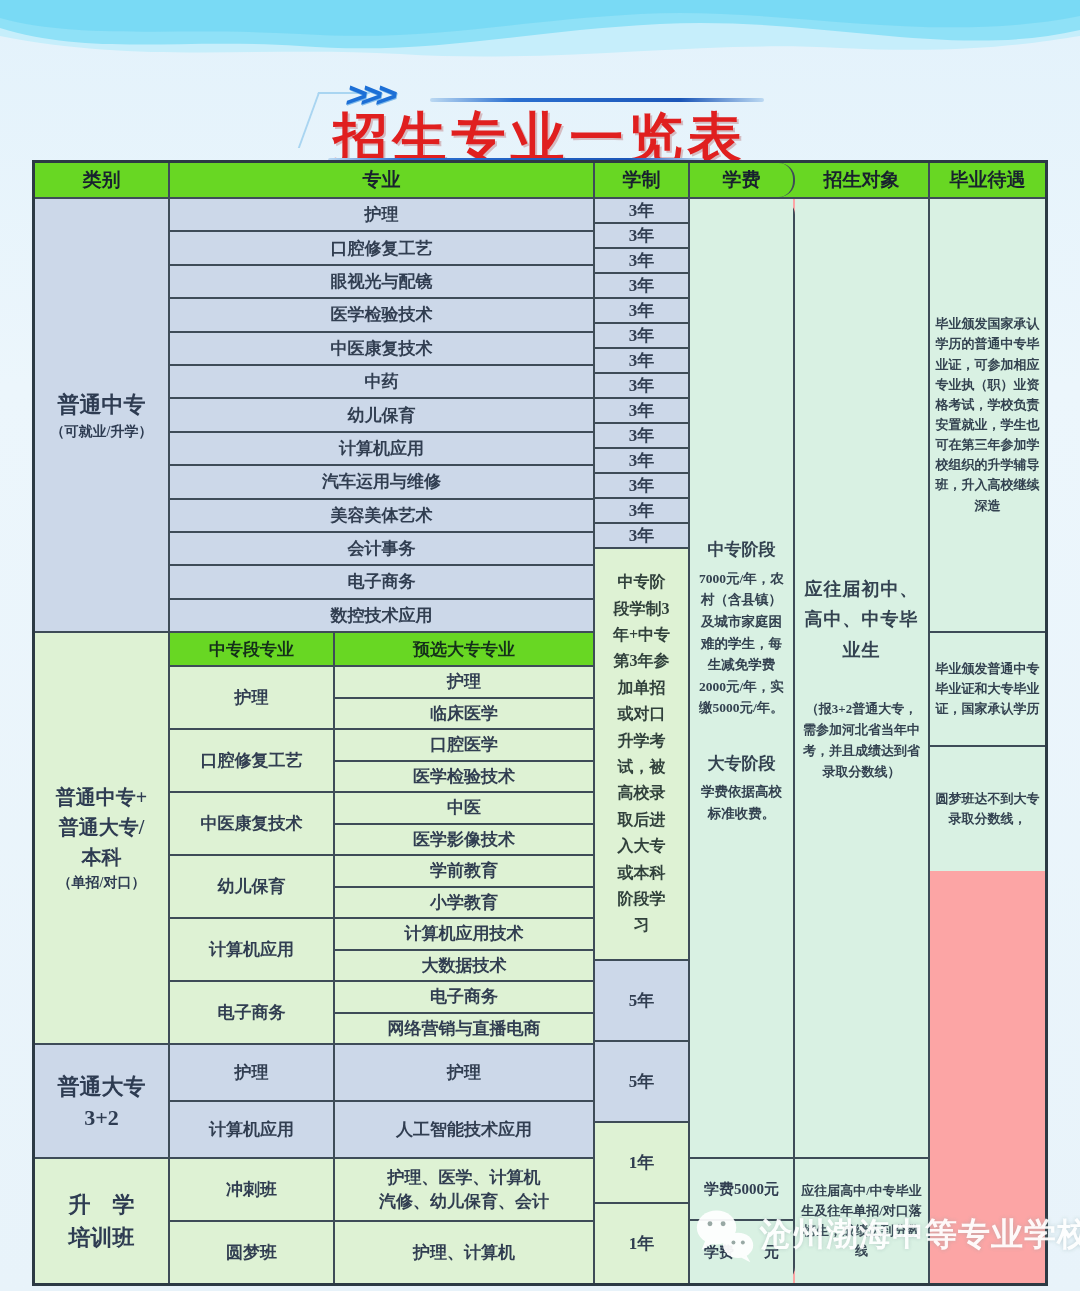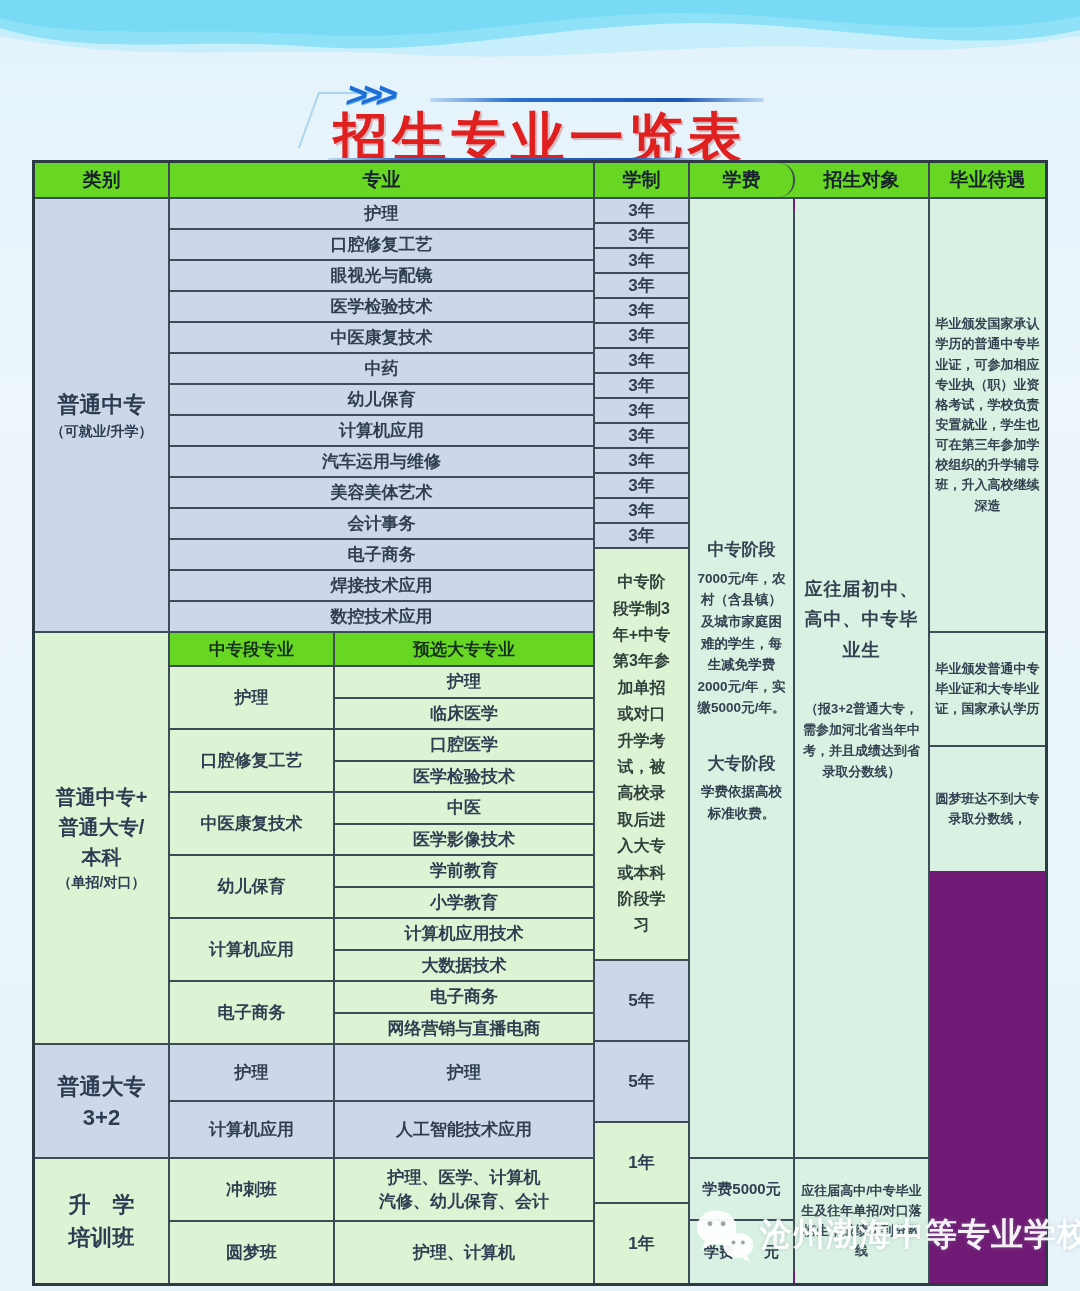--- a/index.html
+++ b/index.html
@@ -36,21 +36,21 @@
     text-shadow:2px 2px 0 rgba(160,20,20,.25);}
   .line-bottom{position:absolute;left:328px;top:122px;width:376px;height:4px;border-radius:2px;
     background:linear-gradient(90deg,#bcd9f2,#2a6fd0 20%,#1b56b8 80%,#bcd9f2);}
   .line-tail{position:absolute;left:700px;top:126px;width:46px;height:2px;background:#4b8ad6;
     transform:rotate(22deg);transform-origin:left center;}
   .tiny-tag{position:absolute;left:744px;top:136px;width:30px;height:8px;background:#9cc8ec;
     border-radius:2px;opacity:.8;}
   .dot{position:absolute;left:780px;top:130px;width:7px;height:7px;border-radius:50%;background:#2e77cf;}
   
   .table{position:absolute;left:32px;top:160px;width:1016px;height:1126px;
-    border:3px solid #2c3a44;background:#701a75;}
+    border:3px solid #2c3a44;background:#fca5a5;font-family:Liberation Serif, serif;}
   .thead{display:flex;height:36px;border-bottom:2px solid var(--bd);background:var(--bgHead);}
   .thead .th{display:flex;align-items:center;justify-content:center;
     font-size:19px;font-weight:bold;color:#18222e;border-right:2px solid var(--bd);}
   .thead .th:last-child{border-right:none;}
   .w-cat{width:135px;}.w-maj{width:425px;}.w-dur{width:95px;}
   .w-fee{width:105px;border-radius:16px;}.w-tar{width:135px;}.w-ben{width:115px;}
   .tbody{display:flex;height:1084px;}
   .col{display:flex;flex-direction:column;border-right:2px solid var(--bd);}
   .col:last-child{border-right:none;align-items:center;}
   .blk{flex:none;border-bottom:2px solid var(--bd);display:flex;flex-direction:column;}
@@ -157,21 +157,20 @@
         <div class="cell bgB">眼视光与配镜</div>
         <div class="cell bgB">医学检验技术</div>
         <div class="cell bgB">中医康复技术</div>
         <div class="cell bgB">中药</div>
         <div class="cell bgB">幼儿保育</div>
         <div class="cell bgB">计算机应用</div>
         <div class="cell bgB">汽车运用与维修</div>
         <div class="cell bgB">美容美体艺术</div>
         <div class="cell bgB">会计事务</div>
         <div class="cell bgB">电子商务</div>
-        <div class="cell bgB">焊接技术应用</div>
         <div class="cell bgB">数控技术应用</div>
       </div>
       <div class="blk h-s2">
         <div class="subhead">
           <div class="cell">中专段专业</div>
           <div class="cell">预选大专专业</div>
         </div>
         <div class="split">
           <div class="midcol">
             <div class="cell bgG">护理</div>

